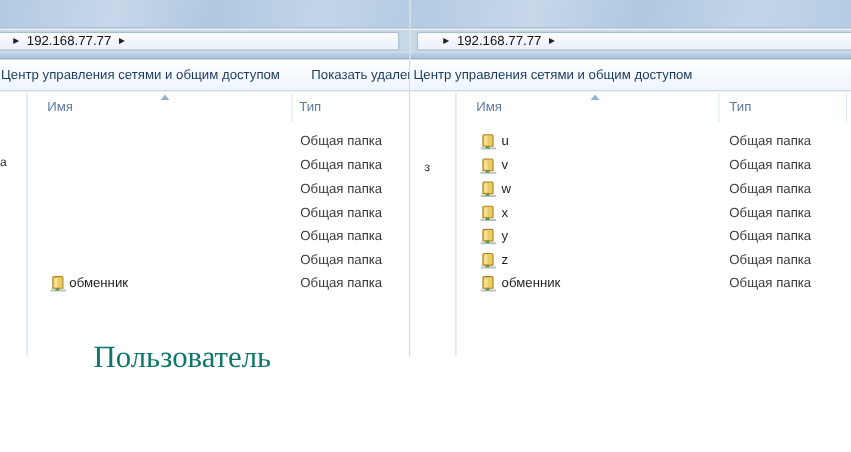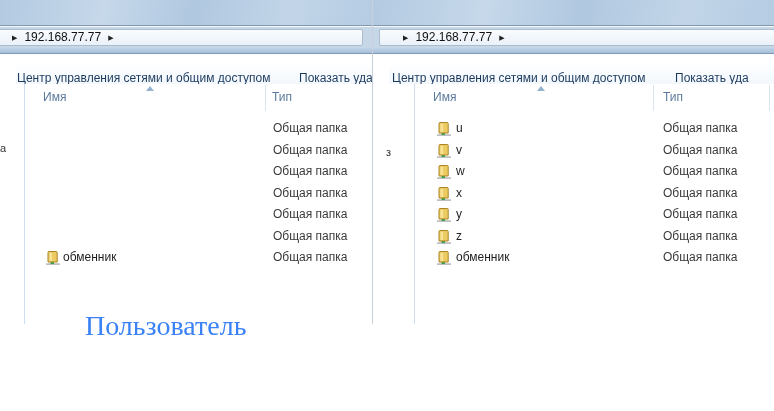--- a/index.html
+++ b/index.html
@@ -22,22 +22,22 @@
     background:linear-gradient(#fafcfe,#e9f1f9); }
   .win-left  .addr-field { left:-12px; right:9px; }
   .win-right .addr-field { left:6px; right:-12px; }
   .crumbs { position:absolute; top:30px; height:15px; display:flex; align-items:center; white-space:nowrap; }
   .win-left  .crumbs { left:12px; }
   .win-right .crumbs { left:30px; }
   .crumb-arrow { font-size:7px; color:#222; margin:0 7px 0 0; line-height:15px; }
   .crumb-text { font-size:12px; color:#111; margin-right:7px; line-height:15px; }
   .glass-band { position:absolute; top:48px; left:0; right:0; height:6px;
     background:linear-gradient(#c0d3e7,#a6bfd9); border-bottom:1px solid #8099b3; }
-  .toolbar { position:absolute; top:55px; left:16px; right:0; height:28px;
-    background:linear-gradient(#fdfeff,#eef5fc); border-bottom:1px solid #c3cfdc;margin-top:10px; }
+  .toolbar { position:absolute; top:55px; left:0; right:0; height:28px;
+    background:linear-gradient(#fdfeff,#eef5fc); border-bottom:1px solid #c3cfdc; }
   .tb-item { position:absolute; top:0; height:27px; line-height:27px; font-size:12px; color:#1c3a5e;
     white-space:nowrap; background:none; border:none; font-family:inherit; cursor:default; }
   .win-left  .tb-item1 { left:1px; }   .win-left  .tb-item2 { left:283px; }
   .win-right .tb-item1 { left:3px; }   .win-right .tb-item2 { left:286px; }
 
   
   .content { position:absolute; top:84px; left:0; right:0; bottom:0; background:#fff; }
   .nav-sep { position:absolute; top:0; bottom:0; width:1px; background:#cfdeee; }
   .win-left  .nav-sep { left:24px; }
   .win-right .nav-sep { left:41px; }
@@ -162,21 +162,20 @@
       <div class="addr-field"></div>
     </div>
     <div class="crumbs">
       <span class="crumb-arrow">▶</span>
       <span class="crumb-text">192.168.77.77</span>
       <span class="crumb-arrow">▶</span>
     </div>
     <div class="glass-band"></div>
     <div class="toolbar">
       <button class="tb-item tb-item1">Центр управления сетями и общим доступом</button>
-      <button class="tb-item tb-item2">Показать уда</button>
     </div>
     <div class="content">
       <span class="nav-frag">з</span>
       <div class="nav-sep"></div>
       <div class="sort-arrow"></div>
       <span class="col-label col-name">Имя</span>
       <span class="col-label col-type">Тип</span>
       <div class="col-div div1"></div>
       <div class="col-div div2"></div>
       <div class="rows">
@@ -227,14 +226,14 @@
               <use href="#shared-folder"></use>
             </svg>
           <span class="cell name-cell">обменник</span>
           <span class="cell type-cell">Общая папка</span>
         </div>
       </div>
       <div class="hthumb"></div>
     </div>
   </div>
 
-  <div class="caption cap-left" style="color: #3b82f6;">Пользователь</div>
+  <div class="caption cap-left" style="color: #0f766e;">Пользователь</div>
 </div>
 
 </body></html>

